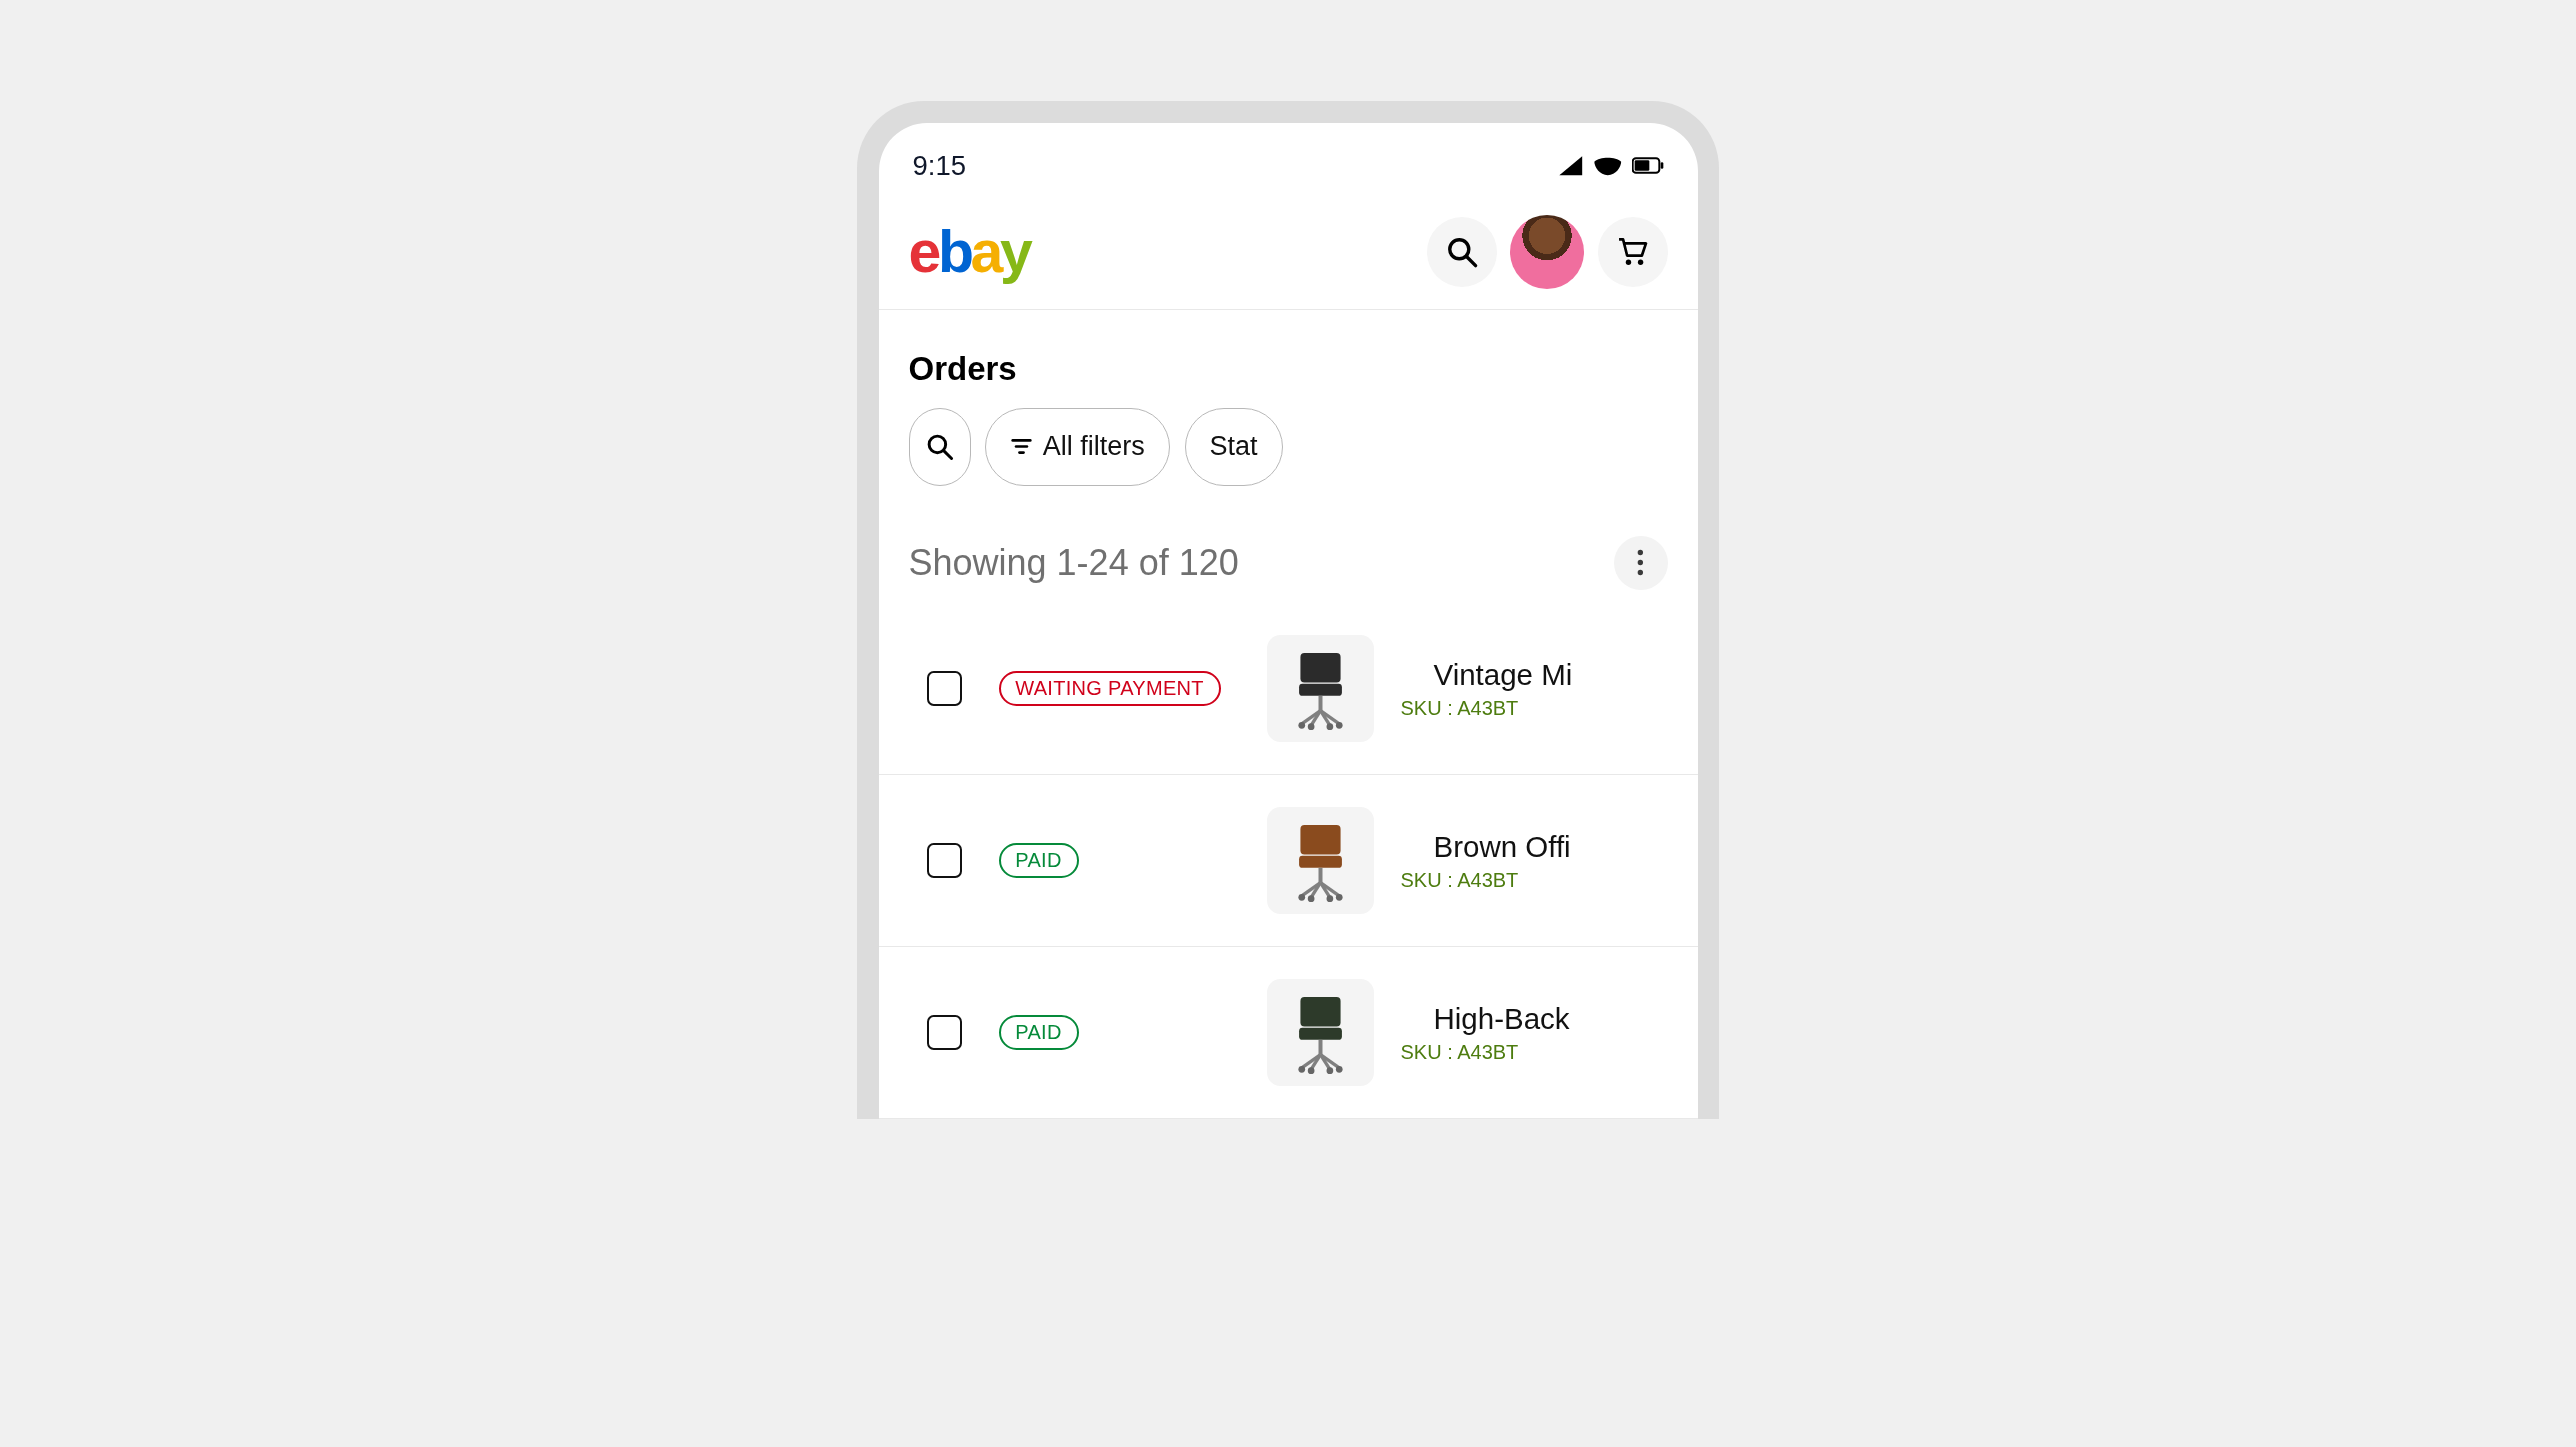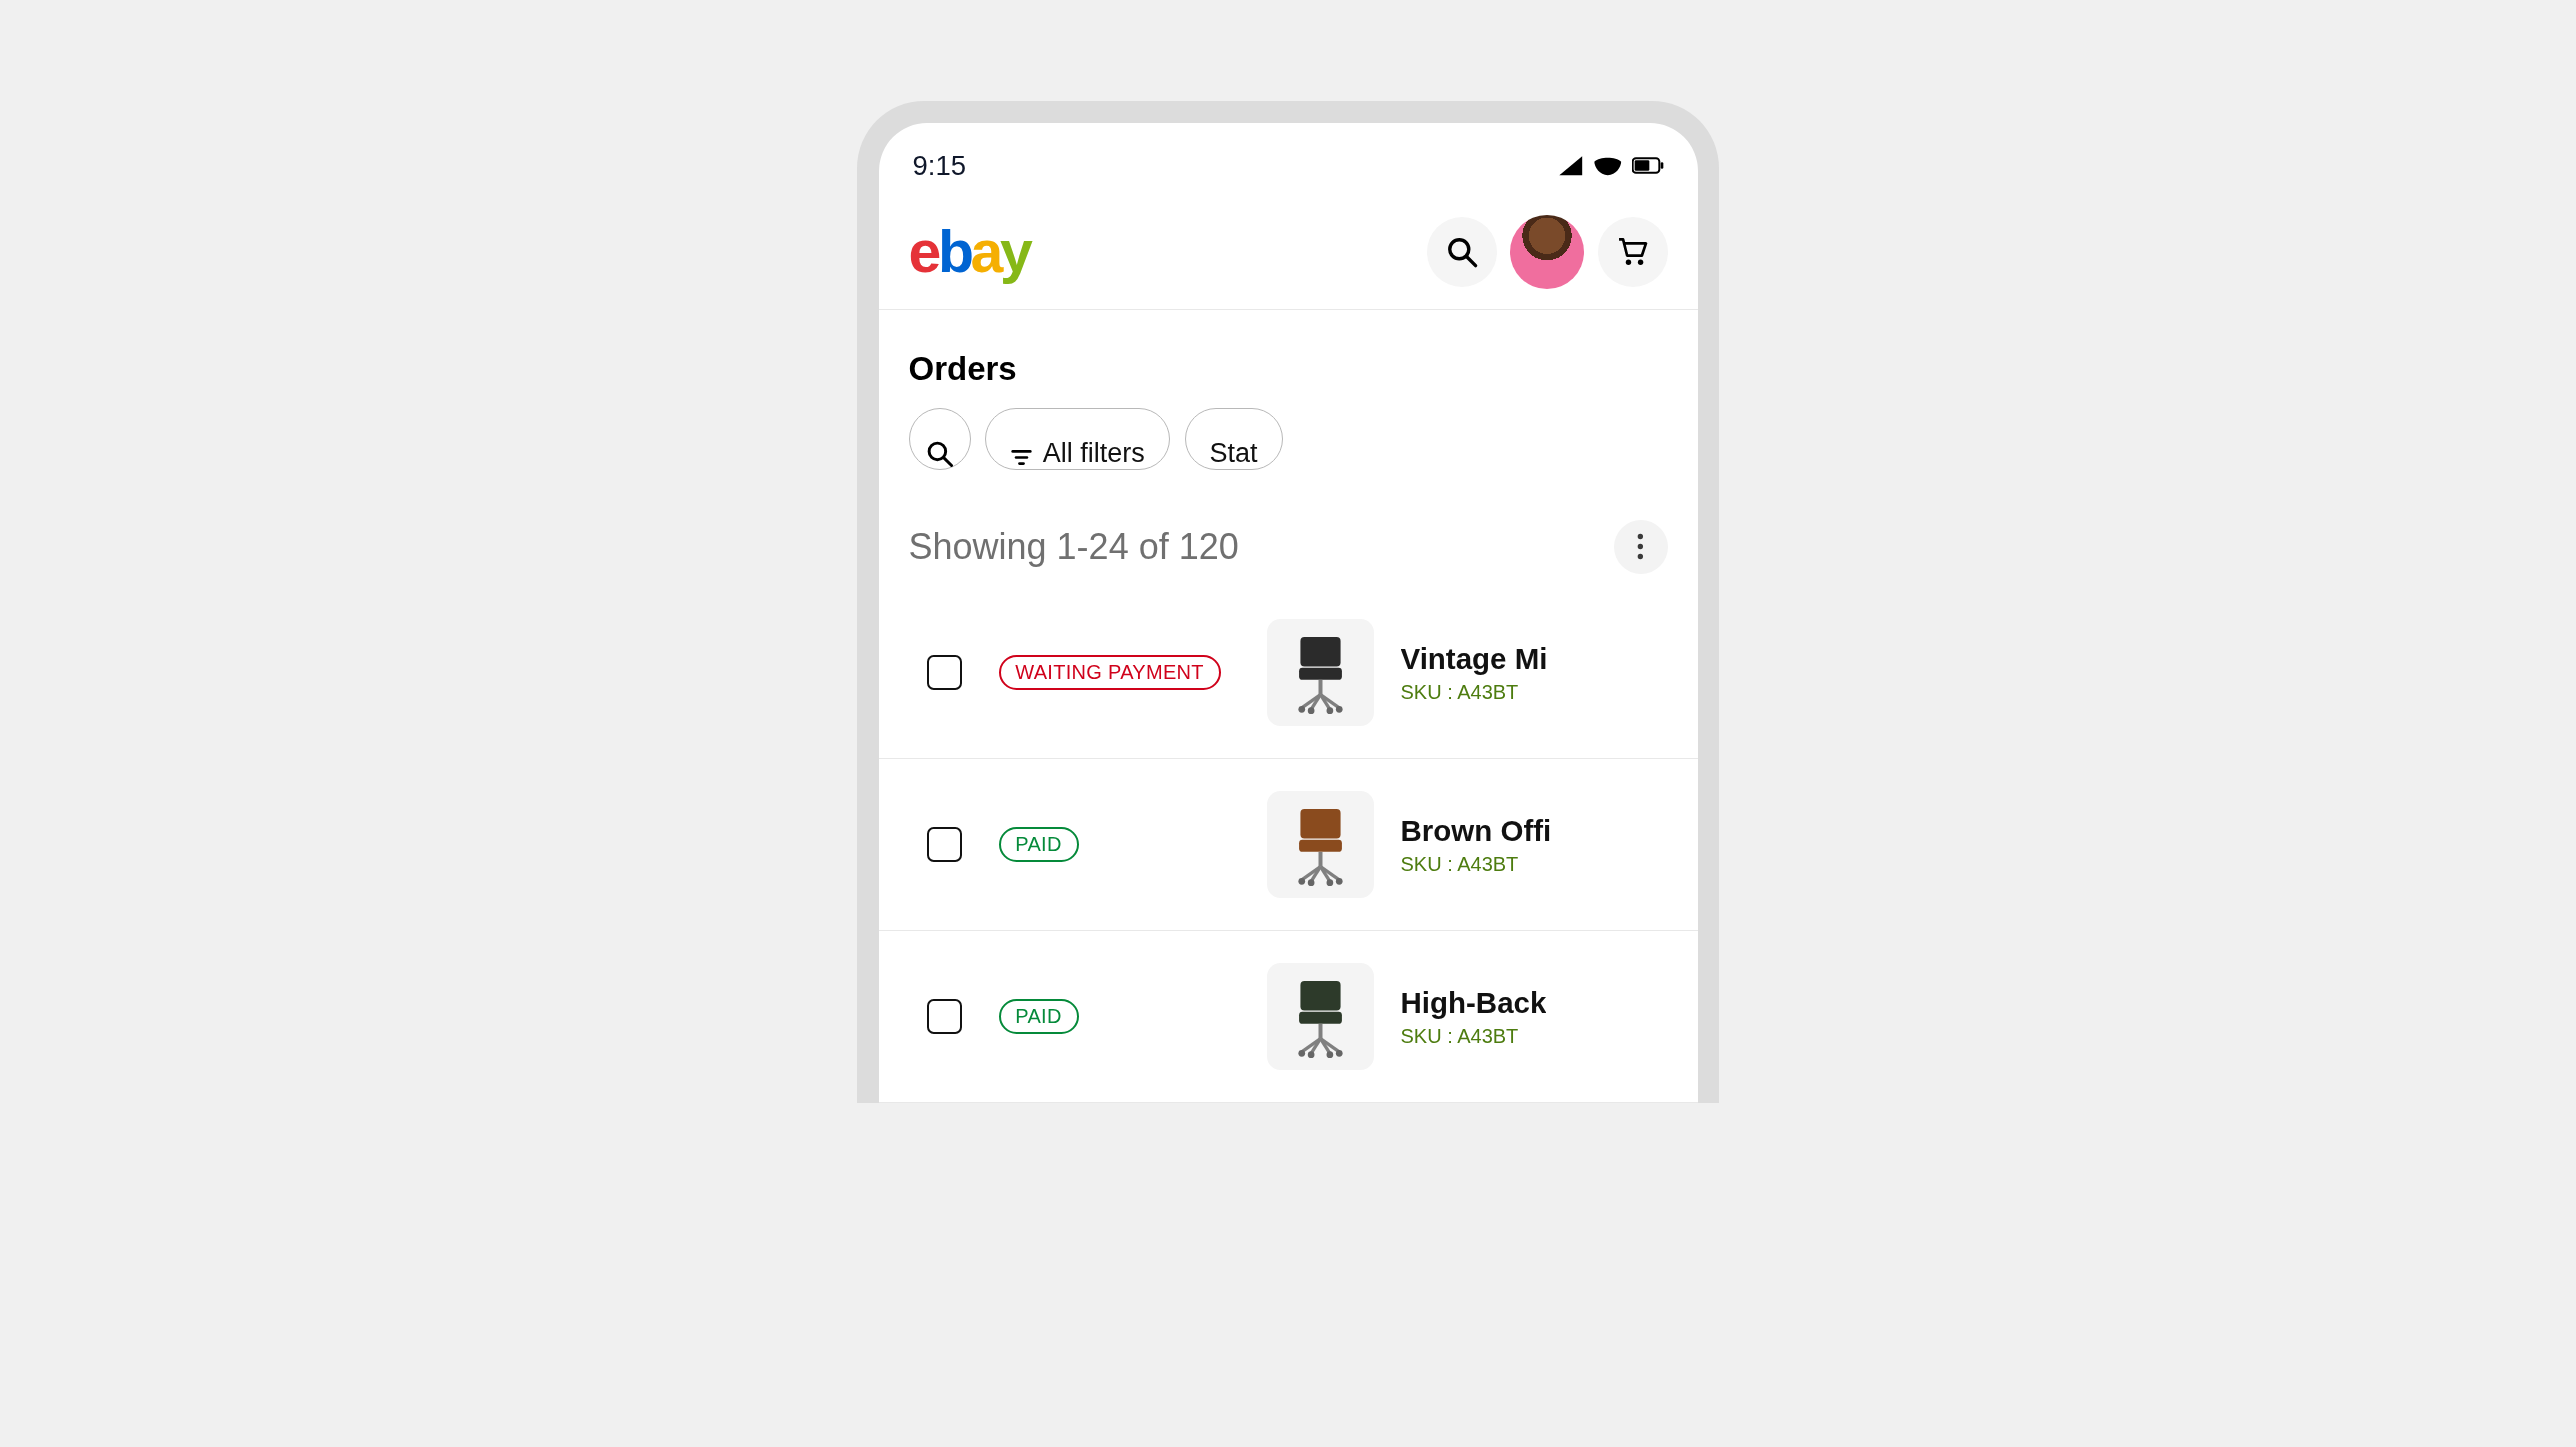--- a/index.html
+++ b/index.html
@@ -64,25 +64,25 @@
   font-size: 33px;
   font-weight: 800;
   color: #000;
 }
 .filter-row {
   display: flex; gap: 14.8px; align-items: center;
   padding: 0 30px 20px 30px;
   overflow: hidden;
 }
 .chip {
-  display: flex; align-items: flex-end; gap: 9.4px;
+  display: flex; align-items: center; gap: 9.4px;
   border: 1.3px solid #b8b8b8;
   border-radius: 670px;
   padding: 0 24px;
-  height: 62px;
+  height: 78px;
   font-size: 27px;
   font-weight: 500;
   color: #111;
   white-space: nowrap;
   flex-shrink: 0;
   cursor: pointer;
 }
 .chip.icon-only { width: 62px; padding: 0; justify-content: center; }
 .chip .bold { font-weight: 700; }
 .notif-dot {
@@ -134,21 +134,21 @@
 .status-badge.waiting { color: #d0021b; border-color: #d0021b; }
 .status-badge.paid { color: #058a3a; border-color: #058a3a; }
 .item-cell { display: flex; align-items: center; gap: 27px; }
 .thumb {
   width: 107px; height: 107px; border-radius: 13.4px;
   background: #f4f4f4;
   display: flex; align-items: center; justify-content: center;
   flex-shrink: 0;
 }
 .item-meta { display: flex; flex-direction: column; gap: 5.4px; overflow: hidden; }
-.item-name { font-size: 29.5px; font-weight: 700; color: #111; white-space: nowrap; }
+.item-name { font-size: 29.5px; font-weight: 400; color: #111; white-space: nowrap; margin-left: 33px; }
 .item-sku { font-size: 20px; color: #4d7c0f; white-space: nowrap; }
 .cell-status { width: 268px; }
 svg { display: block; }
 </style>
 </head>
 <body>
 
 <div class="phone-frame">
   <div class="screen">
 

